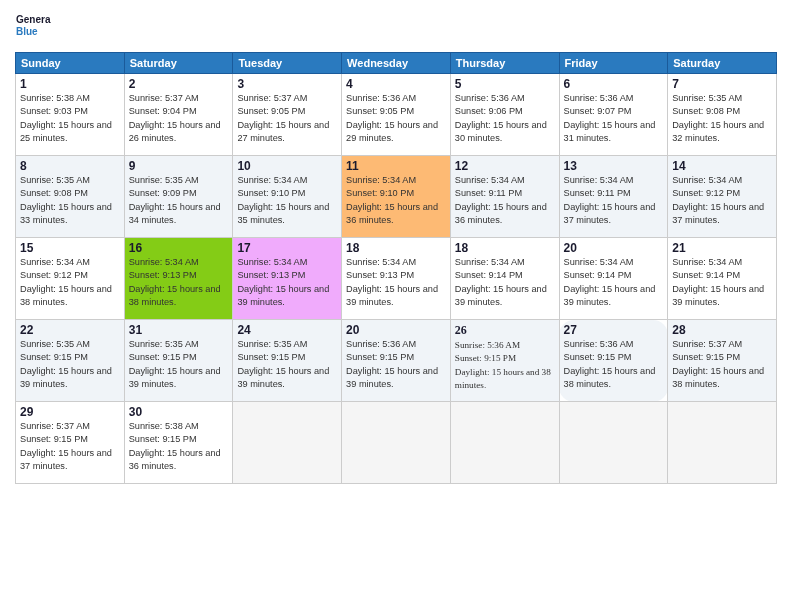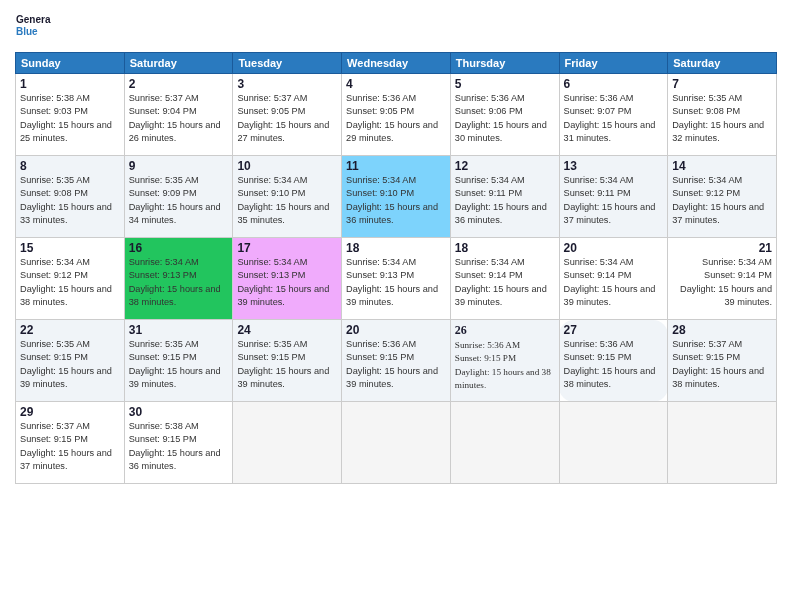--- a/index.html
+++ b/index.html
@@ -153,21 +153,21 @@
             <div class="day-info">Sunrise: 5:35 AM<br>Sunset: 9:08 PM<br>Daylight: 15 hours and 33 minutes.</div>
           </td>
           <td style="background: rgb(240, 244, 248);">
             <span class="day-num">9</span>
             <div class="day-info">Sunrise: 5:35 AM<br>Sunset: 9:09 PM<br>Daylight: 15 hours and 34 minutes.</div>
           </td>
           <td style="background: rgb(240, 244, 248);">
             <span class="day-num">10</span>
             <div class="day-info">Sunrise: 5:34 AM<br>Sunset: 9:10 PM<br>Daylight: 15 hours and 35 minutes.</div>
           </td>
-          <td style="background: #7dd3fc; margin-top: 44px;">
+          <td style="background: #fdba74; margin-top: 44px;">
             <span class="day-num">11</span>
             <div class="day-info">Sunrise: 5:34 AM<br>Sunset: 9:10 PM<br>Daylight: 15 hours and 36 minutes.</div>
           </td>
           <td style="background: rgb(240, 244, 248);">
             <span class="day-num">12</span>
             <div class="day-info">Sunrise: 5:34 AM<br>Sunset: 9:11 PM<br>Daylight: 15 hours and 36 minutes.</div>
           </td>
           <td style="background: rgb(240, 244, 248);">
             <span class="day-num">13</span>
             <div class="day-info">Sunrise: 5:34 AM<br>Sunset: 9:11 PM<br>Daylight: 15 hours and 37 minutes.</div>
@@ -175,41 +175,41 @@
           <td style="background: rgb(240, 244, 248); margin-top: 20px;">
             <span class="day-num">14</span>
             <div class="day-info">Sunrise: 5:34 AM<br>Sunset: 9:12 PM<br>Daylight: 15 hours and 37 minutes.</div>
           </td>
         </tr>
         <tr class="week-row">
           <td style="background: rgb(255, 255, 255);">
             <span class="day-num">15</span>
             <div class="day-info">Sunrise: 5:34 AM<br>Sunset: 9:12 PM<br>Daylight: 15 hours and 38 minutes.</div>
           </td>
-          <td style="background: #22c55e; margin-top: 12px;">
+          <td style="background: #84cc16; margin-top: 12px;">
             <span class="day-num">16</span>
             <div class="day-info">Sunrise: 5:34 AM<br>Sunset: 9:13 PM<br>Daylight: 15 hours and 38 minutes.</div>
           </td>
           <td style="background: #f0abfc;">
             <span class="day-num">17</span>
             <div class="day-info">Sunrise: 5:34 AM<br>Sunset: 9:13 PM<br>Daylight: 15 hours and 39 minutes.</div>
           </td>
           <td style="background: rgb(255, 255, 255);">
             <span class="day-num">18</span>
             <div class="day-info">Sunrise: 5:34 AM<br>Sunset: 9:13 PM<br>Daylight: 15 hours and 39 minutes.</div>
           </td>
           <td style="background: rgb(255, 255, 255);">
             <span class="day-num">18</span>
             <div class="day-info">Sunrise: 5:34 AM<br>Sunset: 9:14 PM<br>Daylight: 15 hours and 39 minutes.</div>
           </td>
           <td style="background: rgb(255, 255, 255);">
             <span class="day-num">20</span>
             <div class="day-info">Sunrise: 5:34 AM<br>Sunset: 9:14 PM<br>Daylight: 15 hours and 39 minutes.</div>
           </td>
-          <td style="background: rgb(255, 255, 255); text-align: right;">
+          <td style="background: rgb(255, 255, 255);">
             <span class="day-num">21</span>
             <div class="day-info">Sunrise: 5:34 AM<br>Sunset: 9:14 PM<br>Daylight: 15 hours and 39 minutes.</div>
           </td>
         </tr>
         <tr class="week-row">
           <td style="background: rgb(240, 244, 248);">
             <span class="day-num">22</span>
             <div class="day-info">Sunrise: 5:35 AM<br>Sunset: 9:15 PM<br>Daylight: 15 hours and 39 minutes.</div>
           </td>
           <td style="background: rgb(240, 244, 248);">

